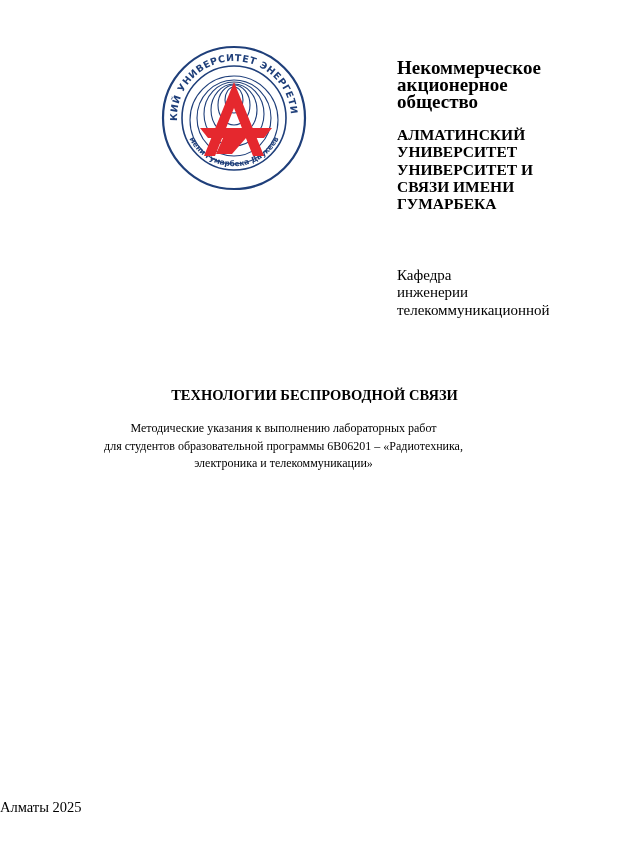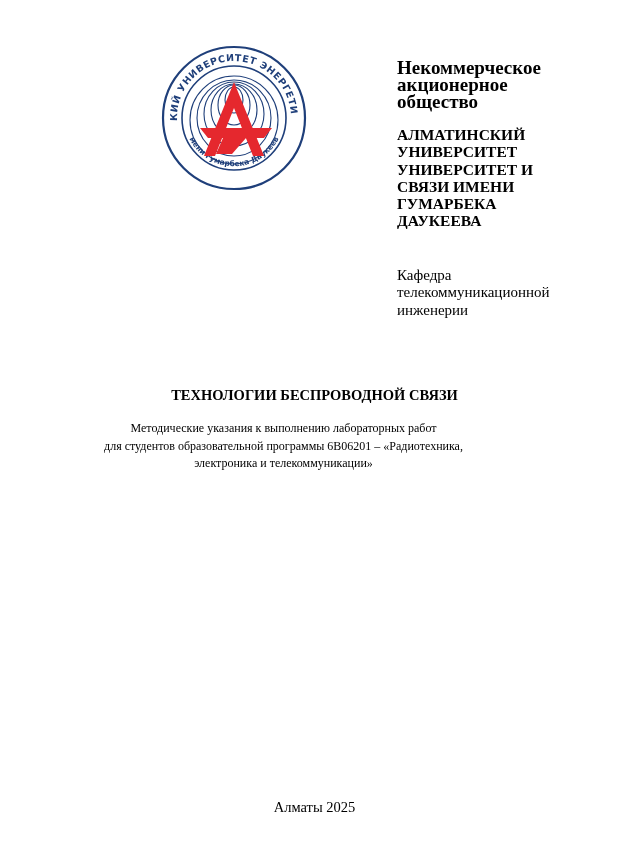--- a/index.html
+++ b/index.html
@@ -7,21 +7,21 @@
       width: 629px; height: 848px; position: relative; overflow: hidden;
       font-family: "Liberation Serif", "DejaVu Serif", serif; color: #000;
     }
     .logo { position: absolute; left: 160px; top: 44px; width: 148px; height: 148px; }
     .org-block { position: absolute; left: 397px; top: 59px; width: 200px; }
     .org-type { font-weight: bold; font-size: 19px; line-height: 17px; margin: 0; }
     .org-name { font-weight: bold; font-size: 15.5px; line-height: 17.3px; margin: 16px 0 0 0; }
     .dept { font-size: 15px; line-height: 17.3px; margin: 0; position: absolute; left: 397px; top: 267px; width: 200px; }
     .title { position: absolute; left: 0; width: 629px; top: 387px; text-align: center; font-weight: bold; font-size: 14.5px; }
     .subtitle { position: absolute; left: 0; width: 567px; top: 420px; text-align: center; font-size: 12px; line-height: 17.5px; }
-    .footer { position: absolute; left: 0; width: 629px; top: 799px; text-align: center; font-size: 14.5px; }
+    .footer { position: absolute; left: 0; width: 629px; top: 799px; text-align: left; font-size: 14.5px; }
     .line { display: block; }
   </style>
 </head>
 <body>
 
 <div class="logo">
   <svg width="148" height="148" viewBox="0 0 148 148">
     <defs>
       <path id="topArc" d="M 17 74 A 57 57 0 1 1 131 74"></path>
       <path id="botArc" d="M 30 96 A 50 50 0 0 0 118 96"></path>
@@ -55,28 +55,27 @@
     <span class="line">Некоммерческое</span>
     <span class="line">акционерное</span>
     <span class="line">общество</span>
   </p>
   <p class="org-name">
     <span class="line">АЛМАТИНСКИЙ</span>
     <span class="line">УНИВЕРСИТЕТ</span>
     <span class="line">УНИВЕРСИТЕТ И</span>
     <span class="line">СВЯЗИ ИМЕНИ</span>
     <span class="line">ГУМАРБЕКА</span>
-    <span class="line">ДАУКЕЕВА</span>
   </p>
 </div>
 
 <p class="dept">
   <span class="line">Кафедра</span>
+  <span class="line">инженерии</span>
   <span class="line">телекоммуникационной</span>
-  <span class="line">инженерии</span>
 </p>
 
 <div class="title">ТЕХНОЛОГИИ БЕСПРОВОДНОЙ СВЯЗИ</div>
 
 <div class="subtitle">
   <span class="line">Методические указания к выполнению лабораторных работ</span>
   <span class="line">для студентов образовательной программы  6В06201 – «Радиотехника,</span>
   <span class="line">электроника и телекоммуникации»</span>
 </div>
 

